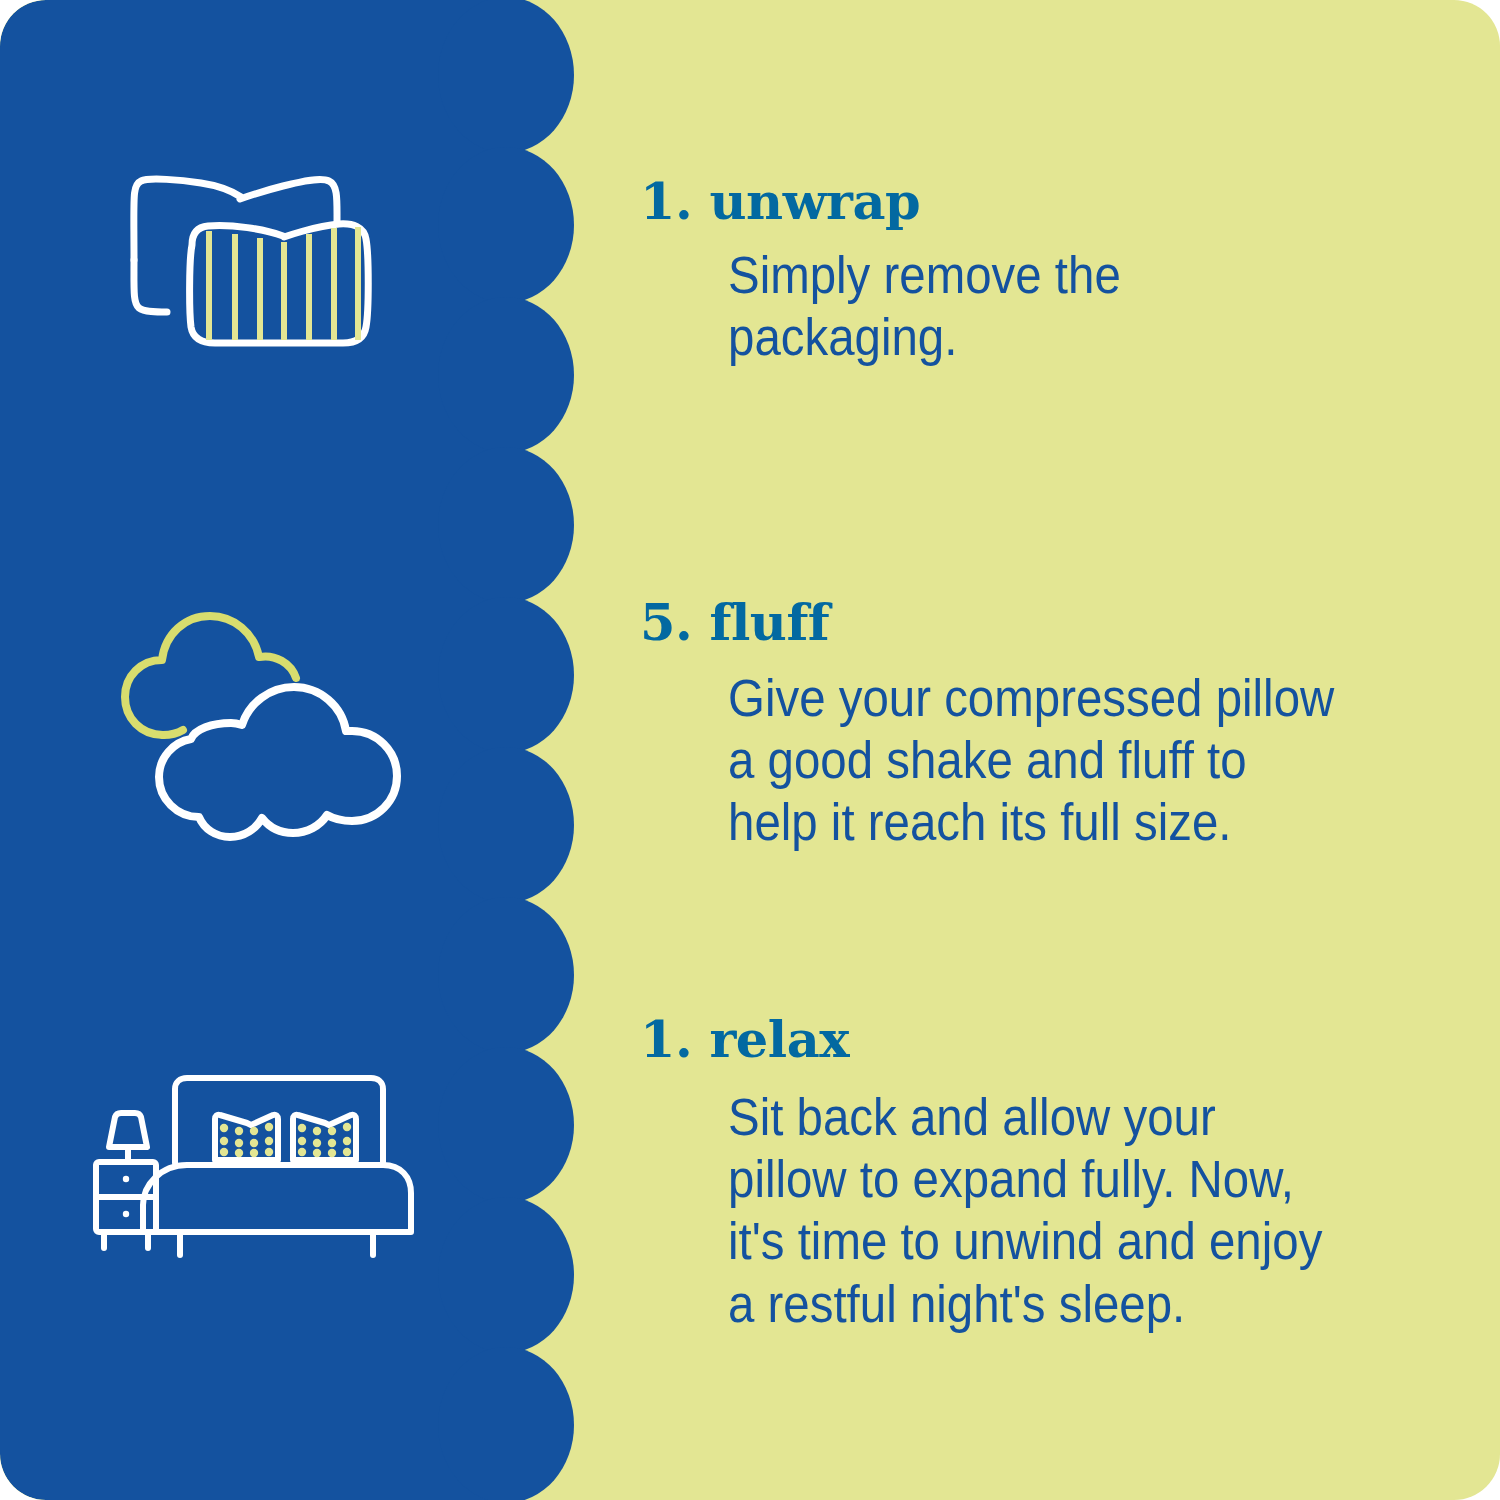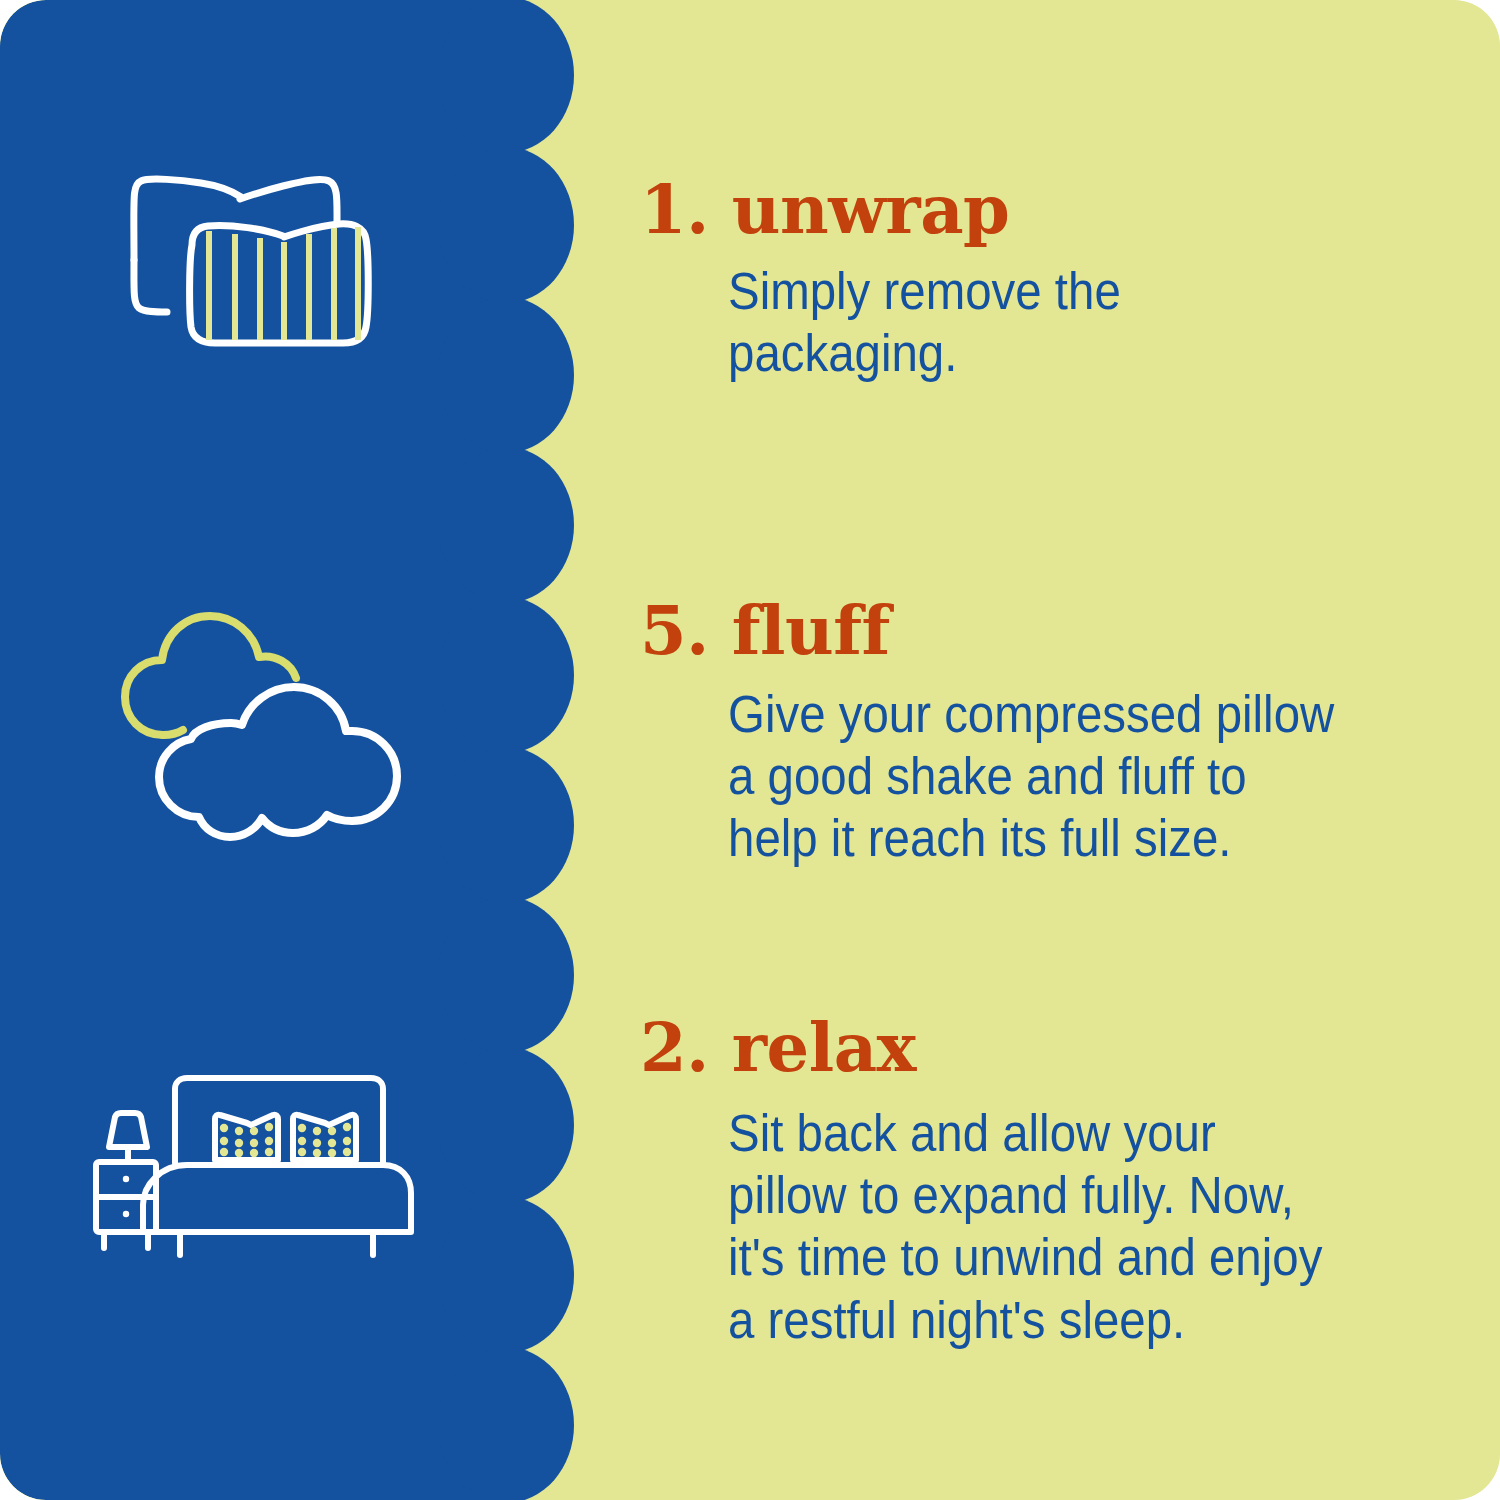--- a/index.html
+++ b/index.html
@@ -66,24 +66,24 @@
     width: 790px;
   }
   #step-1 { top: 176px; }
   #step-2 { top: 597px; }
   #step-3 { top: 1014px; }
 
   .step-heading {
     margin: 0;
     font-family: "DejaVu Serif", "Liberation Serif", serif;
     font-weight: 700;
-    font-size: 67px;
+    font-size: 51px;
     line-height: 1.0;
     letter-spacing: -0.5px;
-    color: #c2410c;
+    color: #0369a1;
     white-space: nowrap;
   }
   .step-body {
     margin: 14px 0 0 88px;
     font-family: "Liberation Sans Narrow", "Liberation Sans", sans-serif;
     font-weight: 400;
     font-size: 51px;
     line-height: 1.22;
     color: #14529f;
     transform: scaleX(0.93);
@@ -235,21 +235,21 @@
     </div>
 
     <div class="step" id="step-2">
       <h2 class="step-heading">5. fluff</h2>
       <p class="step-body">Give your compressed pillow
 a good shake and fluff to
 help it reach its full size.</p>
     </div>
 
     <div class="step" id="step-3">
-      <h2 class="step-heading">2. relax</h2>
+      <h2 class="step-heading">1. relax</h2>
       <p class="step-body">Sit back and allow your
 pillow to expand fully. Now,
 it's time to unwind and enjoy
 a restful night's sleep.</p>
     </div>
 
   </div>
 </div>
 
 </body></html>

